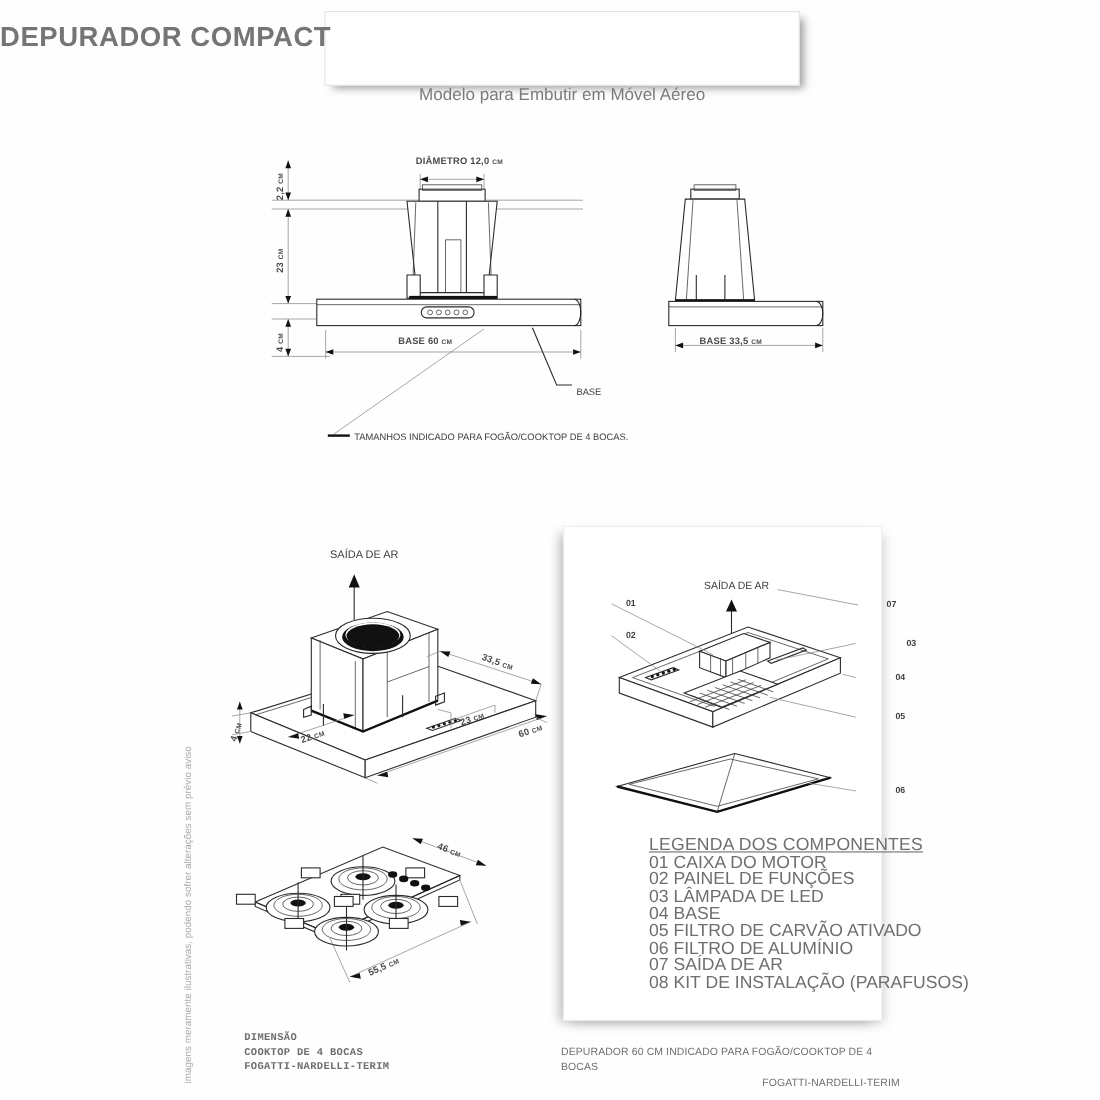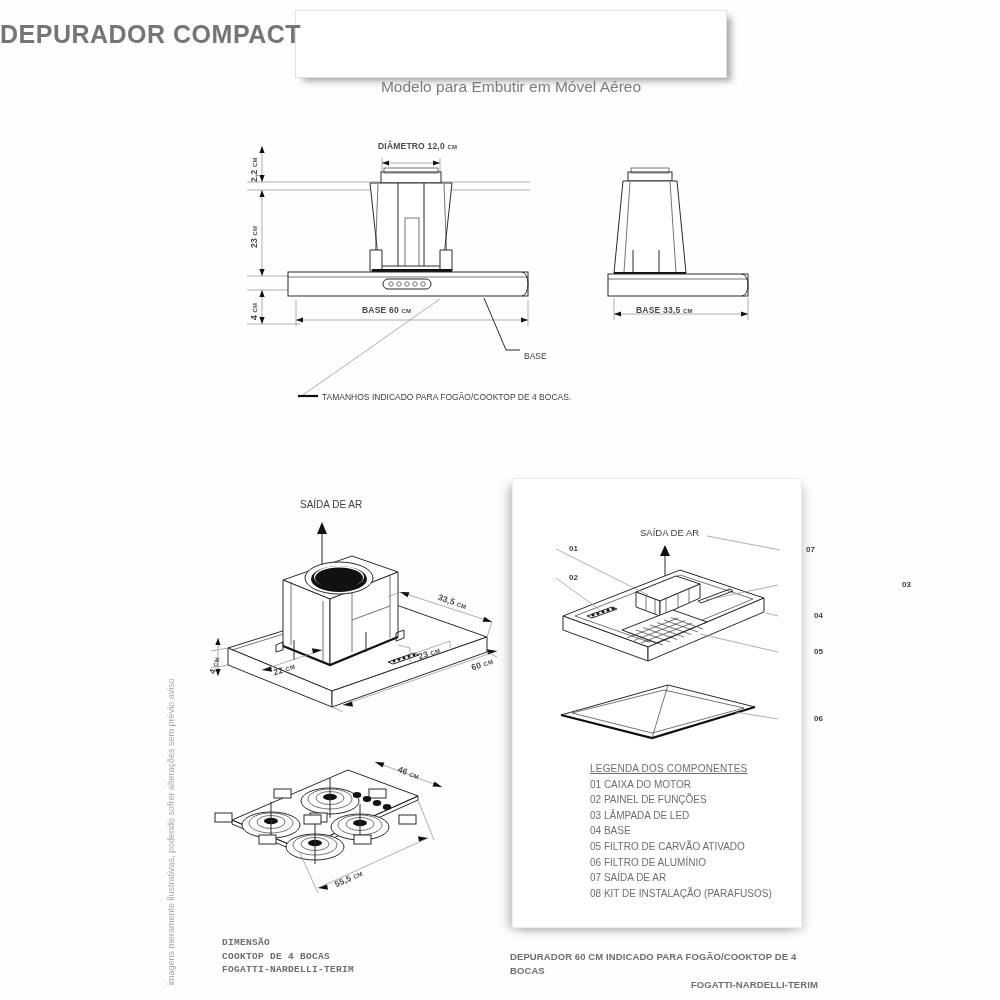--- a/index.html
+++ b/index.html
@@ -91,21 +91,21 @@
     background: #ffffff;
     border: 1px solid #ededed;
     box-shadow: -7px 4px 9px -3px rgba(120,120,120,0.45),
                  5px 5px 9px -3px rgba(120,120,120,0.35);
     box-sizing: border-box;
   }
   .legend-list {
     position: absolute;
     left: 590px;
     top: 761px;
-    font-size: 10px;
+    font-size: 16px;
     line-height: 15.6px;
     color: #6e6e6e;
     white-space: nowrap;
   }
   .legend-list .head {
     text-decoration: underline;
     letter-spacing: 0.2px;
   }
 
   
@@ -119,21 +119,21 @@
     color: #6e6e6e;
     letter-spacing: 0.3px;
     font-family: Liberation Mono, monospace;
   }
   .caption-right {
     position: absolute;
     left: 510px;
     top: 950px;
     width: 308px;
     font-size: 9.5px;
-    font-weight: bold;
+    font-weight: normal;
     line-height: 14px;
     color: #6e6e6e;
     letter-spacing: 0.1px;
   }
   .caption-right .l2 { text-align: right; }
 
   
   .side-note {
     position: absolute;
     left: 166px;
@@ -474,21 +474,21 @@
     <line class="lnf" x1="778" y1="585" x2="706" y2="600"></line>
     <line class="lnf" x1="778" y1="616" x2="766" y2="613"></line>
     <line class="lnf" x1="778" y1="652" x2="700" y2="634"></line>
     <line class="lnf" x1="778" y1="719" x2="735" y2="712"></line>
   </svg>
 
   <div class="lbl" style="left:640px; top:527px; font-size:9.5px;">SAÍDA DE AR</div>
   <div class="callout" style="left:537px; top:544px;">01</div>
   <div class="callout" style="left:537px; top:573px;">02</div>
   <div class="callout" style="left:774px; top:545px;">07</div>
-  <div class="callout" style="left:822px; top:580px;padding-left:48px;">03</div>
+  <div class="callout" style="left:744px; top:580px;padding-left:48px;">03</div>
   <div class="callout" style="left:782px; top:611px;">04</div>
   <div class="callout" style="left:782px; top:647px;">05</div>
   <div class="callout" style="left:782px; top:714px;">06</div>
 
   <div class="legend-list">
     <div class="head">LEGENDA DOS COMPONENTES</div>
     <div>01 CAIXA DO MOTOR</div>
     <div>02 PAINEL DE FUNÇÕES</div>
     <div>03 LÂMPADA DE LED</div>
     <div>04 BASE</div>

